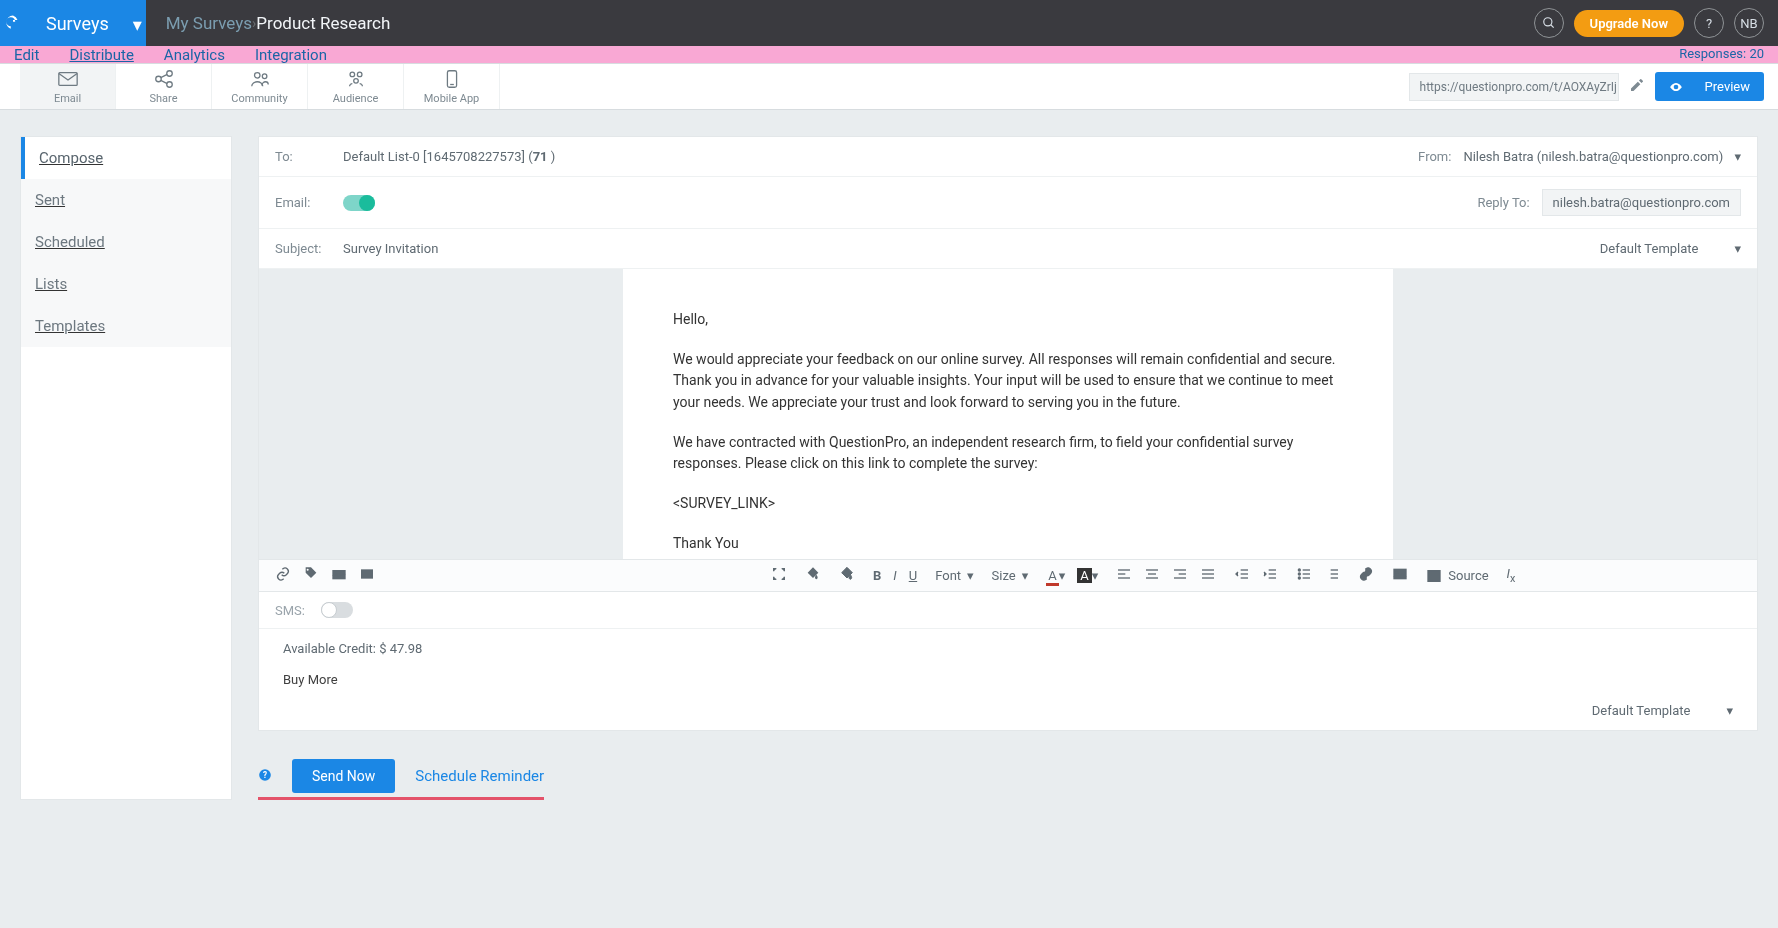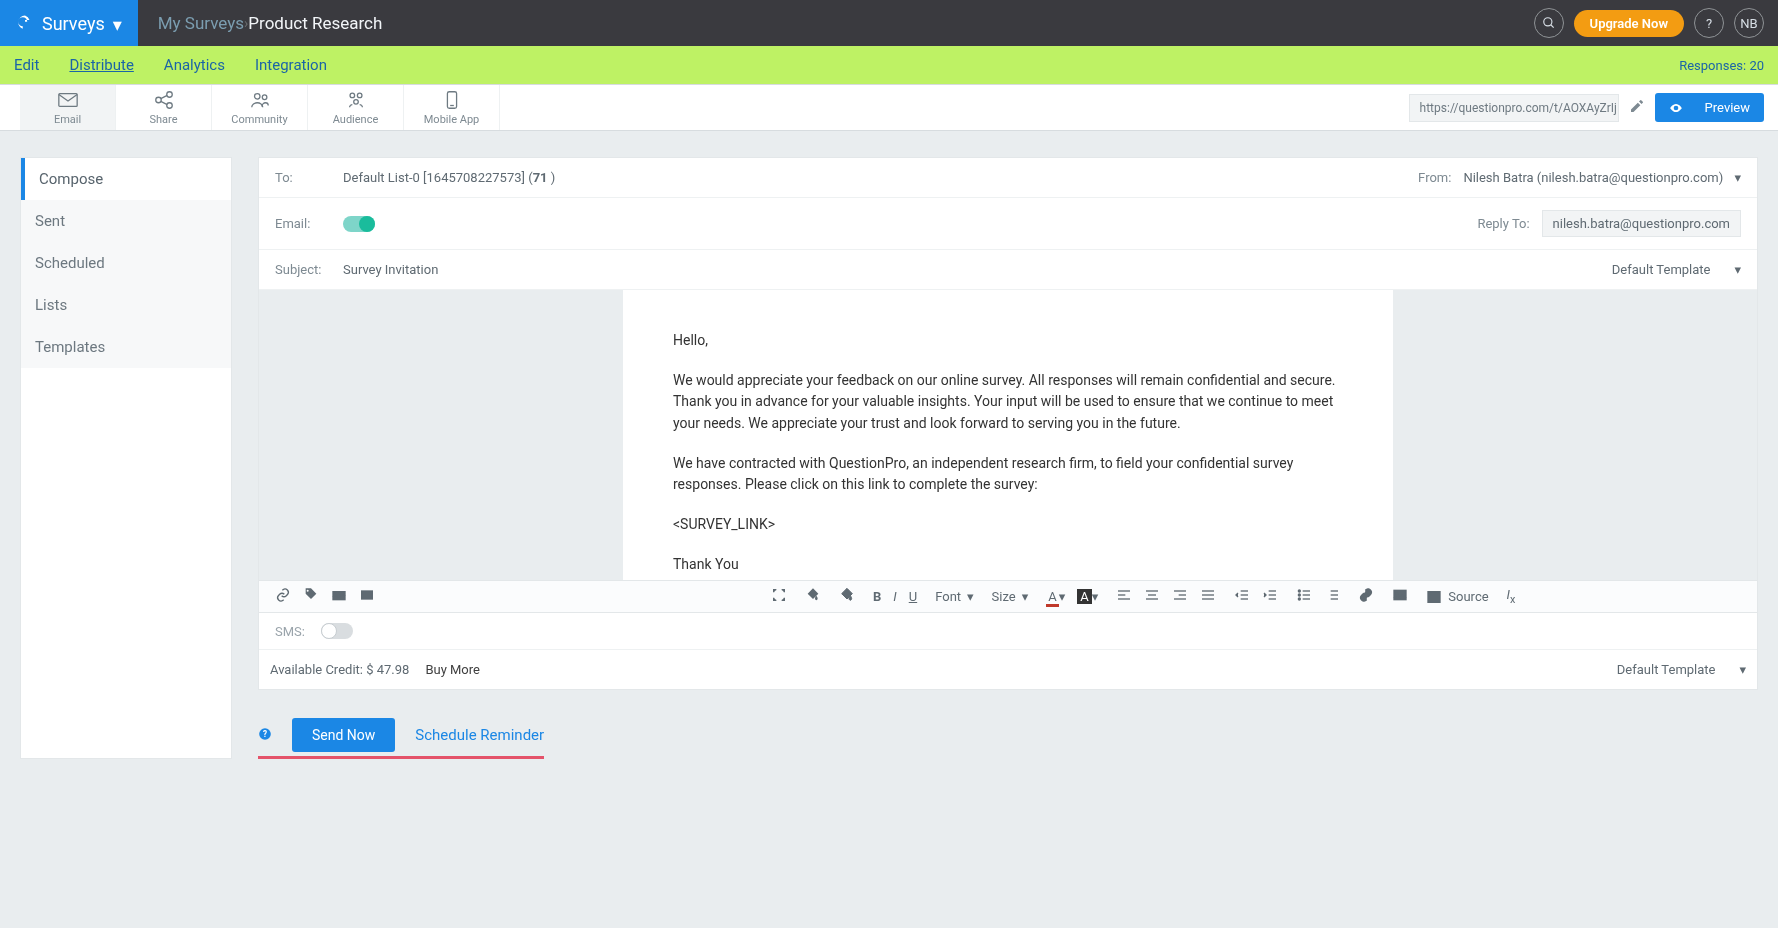--- a/index.html
+++ b/index.html
@@ -1,83 +1,83 @@
 <!DOCTYPE html>
 <html><head>
 <meta charset="utf-8">
 <style>
   * { margin: 0; padding: 0; box-sizing: border-box; font-family: -apple-system, BlinkMacSystemFont, "Segoe UI", Roboto, Arial, sans-serif; }
   body { background: #e9edef; color: #333; font-size: 14px; }
 
   
   .topbar { display: flex; align-items: center; height: 46px; background: #3a3a3f; color: #dce3ea; }
-  .brand { display: flex; align-items: center; gap: 8px; background: #1b87e5; color: #fff; height: 100%; padding: 0 16px; font-size: 18px; }
+  .brand { display: flex; align-items: center; gap: 24px; background: #1b87e5; color: #fff; height: 100%; padding: 0 4px; font-size: 18px; }
   .brand svg, .brand .chev { height: 18px; }
   .crumb { display: flex; align-items: center; padding-left: 20px; font-size: 17px; }
   .crumb .my { color: #7b9db0; }
   .crumb .cur { color: #f2f5f8; }
   .crumb .sep { color: #6a6d70; font-size: 14px; }
   .top-right { margin-left: auto; display: flex; align-items: center; gap: 10px; padding-right: 14px; }
   .circle { width: 30px; height: 30px; border: 1px solid #8f9396; border-radius: 50%; display: flex; align-items: center; justify-content: center; color: #d7dee5; font-size: 13px; }
   .upgrade { background: #f39c12; color: #fff; border-radius: 16px; padding: 6px 16px; font-size: 13px; font-weight: 600; }
 
   
-  .navrow { display: flex; align-items: center; height: 39px; background: #bef264; border-bottom: 1px solid #d7dcdf; padding: 0 14px; }
+  .navrow { display: flex; height: 18px; background: #f9a8d4; border-bottom: 1px solid #d7dcdf; padding: 0 14px; }
   .navrow a { color: #1b65a6; font-size: 15px; margin-right: 30px; text-decoration: none; }
   .navrow a.active { text-decoration: underline; }
   .responses { margin-left: auto; color: #1b65a6; font-size: 13px; }
 
   
   .toolrow { display: flex; align-items: center; height: 46px; background: #fff; border-bottom: 1px solid #d7dcdf; }
   .tool-tabs { display: flex; height: 100%; }
   .tool-tab { width: 96px; display: flex; flex-direction: column; align-items: center; justify-content: center; gap: 2px; font-size: 11px; color: #7e8a92; border-right: 1px solid #eef1f2; }
   .tool-tab.active { background: #f2f4f5; }
   .tool-tab svg { width: 22px; height: 22px; stroke: #6e7a82; fill: none; stroke-width: 1.4; }
   .tool-right { margin-left: auto; display: flex; align-items: center; gap: 10px; padding-right: 14px; }
   .url-box { background: #f2f4f5; border: 1px solid #e3e7e9; padding: 6px 10px; width: 210px; font-size: 12px; color: #6f7a82; overflow: hidden; white-space: nowrap; }
   .edit-ic { color: #7e8a92; }
   .preview-btn { background: #1b87e5; color: #fff; padding: 7px 14px; border-radius: 3px; font-size: 13px; display: flex; align-items: center; gap: 22px; }
 
   
   .main { display: flex; padding-top: 26px; }
-  .sidebar { width: 212px; background: #fff; border: 1px solid #e3e7e9; }
+  .sidebar { width: 212px; background: #fff; border: 1px solid #e3e7e9; text-decoration: underline; }
   .side-item { padding: 12px 14px; color: #6d7880; font-size: 15px; cursor: pointer; }
   .side-item.active { border-left: 4px solid #1b87e5; color: #58646d; background: #fff; }
   .side-item:not(.active) { background: #f7f8f9; }
 
   .panel { flex: 1; margin: 0 20px 0 26px; }
   .compose-card { background: #fff; border: 1px solid #e3e7e9; }
   .row { display: flex; align-items: center; padding: 12px 16px; border-bottom: 1px solid #eef1f2; font-size: 13px; color: #7e8a92; gap: 12px; }
   .row .lbl { min-width: 56px; }
   .row .val { color: #5f6a72; }
   .row .from-lbl { margin-left: auto; }
   .row .from-val { color: #5f6a72; }
   .row .chev { margin-left: 8px; color: #5f6a72; }
   .replyto-box { background: #f2f4f5; border: 1px solid #e3e7e9; padding: 5px 10px; font-size: 13px; color: #5f6a72; min-width: 190px; }
-  .template-dd { margin-left: auto; display: flex; align-items: center; gap: 24px; color: #5f6a72; }
+  .template-dd { margin-left: auto; display: flex; align-items: center; gap: 36px; color: #5f6a72; }
 
   .toggle { width: 32px; height: 16px; border-radius: 10px; position: relative; }
   .toggle.on { background: #7ed5c9; }
   .toggle.off { background: #d9dde0; }
   .toggle .knob { position: absolute; top: 0; width: 16px; height: 16px; border-radius: 50%; }
   .toggle.on .knob { right: 0; background: #1abc9c; }
   .toggle.off .knob { left: 0; background: #fff; border: 1px solid #c7cdd1; }
 
   .editor-area { background: #e9edef; padding: 0; height: 290px; display: flex; justify-content: center; overflow: hidden; }
   .editor-page { background: #fff; width: 770px; margin-top: 0; padding: 40px 50px; font-size: 14px; line-height: 1.55; color: #333; }
   .editor-page p { margin-bottom: 18px; }
 
   .editor-toolbar { background: #fbfcfd; border-top: 1px solid #e3e7e9; border-bottom: 1px solid #e3e7e9; padding: 6px 16px; display: flex; align-items: center; gap: 18px; color: #5f6a72; font-size: 13px; flex-wrap: nowrap; }
   .editor-toolbar .grp { display: flex; align-items: center; gap: 12px; }
   .editor-toolbar svg { width: 16px; height: 16px; fill: #5f6a72; }
   .editor-toolbar .spacer-mid { flex: 0 0 360px; }
   .dd { display: flex; align-items: center; gap: 6px; }
 
   .sms-row { display: flex; align-items: center; padding: 10px 16px; border-bottom: 1px solid #eef1f2; font-size: 13px; color: #9aa4ab; gap: 16px; }
-  .credit-row { display: flex; align-items: flex-start; padding: 12px 11px; font-size: 13px; color: #5f6a72; gap: 16px; }
+  .credit-row { display: flex; align-items: flex-start; padding: 12px 24px; font-size: 13px; color: #5f6a72; gap: 16px; flex-direction: column; }
   .buy-more { color: #404040; }
 
   .actions { display: flex; align-items: center; gap: 20px; margin-top: 28px; padding-bottom: 4px; border-bottom: 3px solid #e4536a; width: fit-content; }
   .actions .help { color: #1b87e5; }
   .send-btn { background: #1b87e5; color: #fff; padding: 9px 20px; border-radius: 3px; font-size: 14px; }
   .sched-link { color: #1b87e5; font-size: 15px; }
 
   .hidden-leftpad { width: 20px; }
 </style>
 </head>

